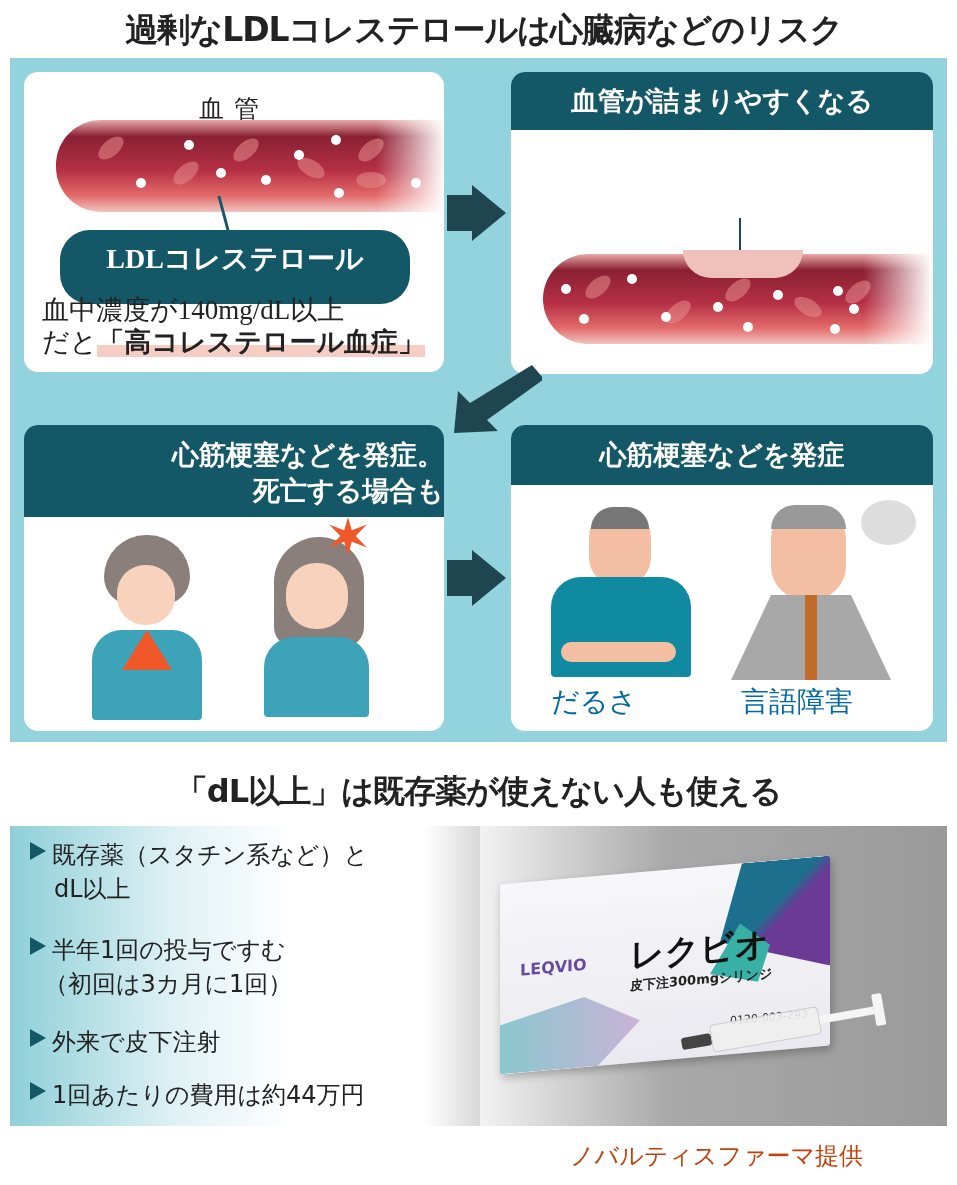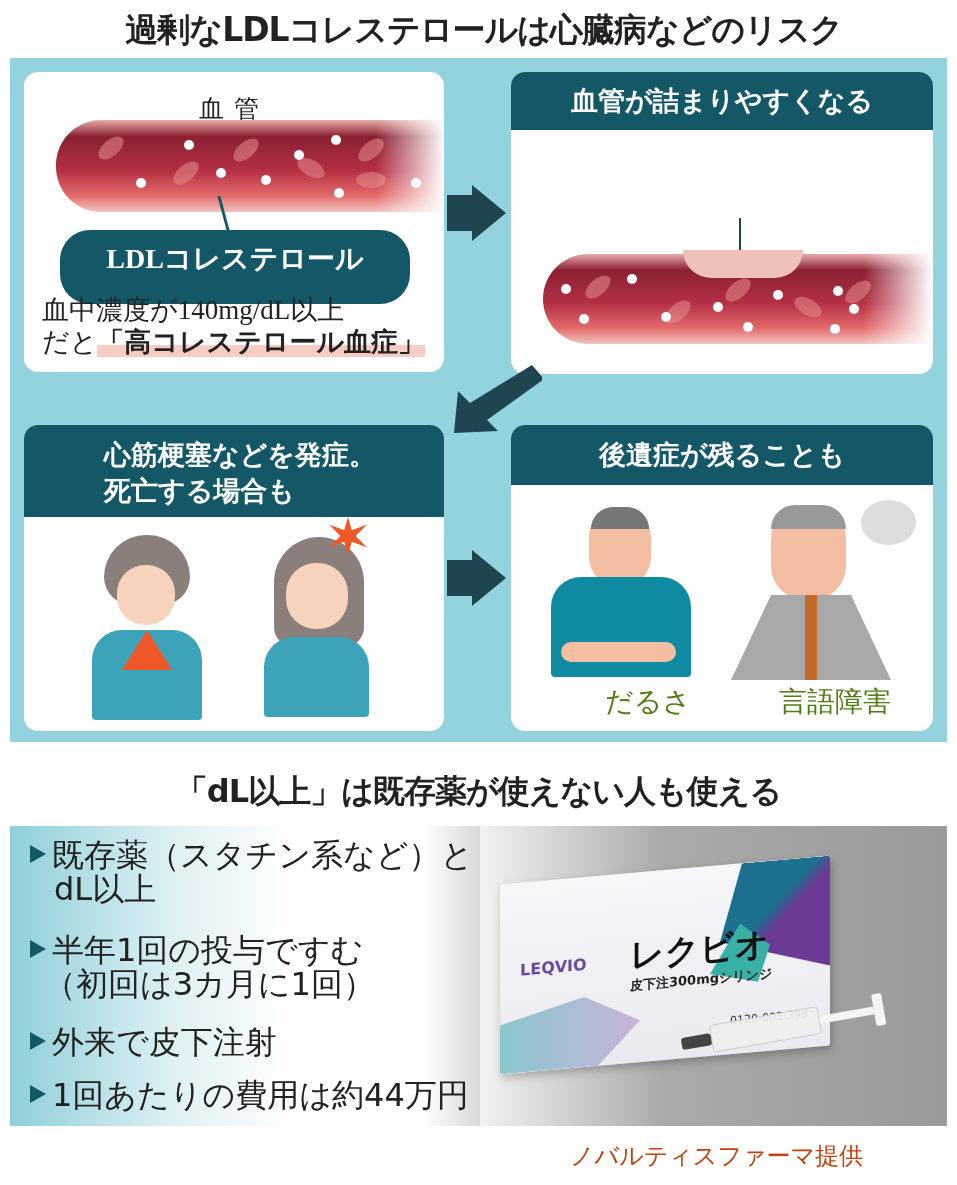--- a/index.html
+++ b/index.html
@@ -12,25 +12,25 @@
   .vessel { position: absolute; height: 90px; border-radius: 45px 0 0 45px; background: linear-gradient(180deg, #e7aaa8 0%, #8a2032 18%, #b53045 55%, #e36a6a 82%, #f0c4c0 100%); }
   .vessel-fade { position: absolute; top: 0; right: 0; width: 70px; height: 100%; background: linear-gradient(90deg, rgba(255,255,255,0), #fff); }
   .dot { position: absolute; width: 10px; height: 10px; background: #fff; border-radius: 50%; }
   .rbc { position: absolute; width: 30px; height: 16px; border-radius: 50%; background: rgba(230,140,140,0.55); transform: rotate(-40deg); }
   .pill-dark { position: absolute; background: #145868; color: #fff; font-weight: bold; font-size: 28px; border-radius: 30px; text-align: center; }
   .pill-outline { position: absolute; border: 2px solid #145868; border-radius: 30px; background: #fff; font-size: 26px; text-align: center; color: #222; }
   .leader { position: absolute; background: #145868; }
   .caption { position: absolute; font-size: 27px; color: #222; line-height: 32px; }
   .highlight { background: linear-gradient(180deg, transparent 60%, #f6cdc4 60%); font-weight: bold; }
   .figure { position: absolute; }
-  .sub-caption { position: absolute; font-size: 28px; color: #4d7c0f; text-align: right; }
+  .sub-caption { position: absolute; font-size: 28px; color: #0369a1; text-align: left; }
   .section2-title { position: absolute; top: 770px; width: 957px; text-align: center; font-size: 32px; font-weight: bold; letter-spacing: -1px; color: #222; }
   .bullets-bg { position: absolute; top: 826px; left: 10px; width: 470px; height: 300px; background: linear-gradient(90deg, #8fcfd9 0%, #dff1f4 35%, #ffffff 60%, #ffffff 88%, #d8d8d8 100%); }
   .photo-bg { position: absolute; top: 826px; left: 480px; width: 467px; height: 300px; background: linear-gradient(90deg, #f2f2f2 0%, #a9a9a9 40%, #9a9a9a 100%); }
-  .bullet { position: absolute; left: 30px; font-size: 32px; color: #222; line-height: 34px; }
+  .bullet { position: absolute; left: 30px; font-size: 24px; color: #222; line-height: 34px; }
   .tri { display: inline-block; width: 0; height: 0; border-top: 9px solid transparent; border-bottom: 9px solid transparent; border-left: 16px solid #145868; margin-right: 6px; vertical-align: 3px; }
   .credit { position: absolute; top: 1140px; left: 570px; font-size: 24px; color: #c2410c; }
   .box-pkg { position: absolute; left: 500px; top: 870px; width: 330px; height: 190px; background: linear-gradient(180deg,#f7f7fa,#e9e9ef); transform: skewY(-5deg); border-radius: 3px; box-shadow: 2px 4px 8px rgba(0,0,0,0.25); overflow: hidden; }
   .pkg-brand { position: absolute; left: 20px; top: 78px; font-size: 16px; font-weight: bold; color: #6a4a9c; }
   .pkg-name { position: absolute; left: 130px; top: 60px; font-size: 34px; font-weight: bold; color: #111; }
   .pkg-dose { position: absolute; left: 130px; top: 104px; font-size: 13px; font-weight: bold; color: #222; }
   .pkg-phone { position: absolute; left: 230px; top: 150px; font-size: 11px; color: #333; }
   .syringe { position: absolute; left: 680px; top: 1010px; width: 210px; height: 30px; transform: rotate(-10deg); }
 </style>
 </head>
@@ -95,21 +95,21 @@
   </div>
 </div>
 
 <div style="position:absolute; left:452px; top:365px; width:90px; height:70px;">
   <svg width="90" height="70" viewBox="0 0 90 70">
     <polygon points="80,0 92,14 35,55 46,66 2,68 6,26 18,38" fill="#1f4650"></polygon>
   </svg>
 </div>
 
 <div class="card" style="left:24px; top:425px; width:420px; height:306px;">
-  <div class="card-header" style="height:92px; text-align:left; padding:12px 0 0 80px; line-height:36px;">
+  <div class="card-header" style="height:92px; text-align:right; padding:12px 0 0 80px; line-height:36px;">
     <div>心筋梗塞などを発症。</div>
     <div>死亡する場合も</div>
   </div>
   <div class="figure" style="left:58px; top:110px; width:130px; height:180px;">
     <div style="position:absolute; left:22px; top:0; width:86px; height:70px; background:#8a7f7a; border-radius:45px 45px 30px 30px;"></div>
     <div style="position:absolute; left:35px; top:30px; width:58px; height:60px; background:#f7d3bd; border-radius:28px;"></div>
     <div style="position:absolute; left:10px; top:95px; width:110px; height:90px; background:#3da3b9; border-radius:30px 30px 4px 4px;"></div>
     <div style="position:absolute; left:40px; top:95px; width:0; height:0; border-left:25px solid transparent; border-right:25px solid transparent; border-bottom:40px solid #f0582a;"></div>
   </div>
   <div class="figure" style="left:230px; top:100px; width:130px; height:190px;">
@@ -117,21 +117,21 @@
     <div style="position:absolute; left:32px; top:38px; width:62px; height:66px; background:#f7d3bd; border-radius:30px;"></div>
     <div style="position:absolute; left:10px; top:112px; width:105px; height:80px; background:#3da3b9; border-radius:30px 30px 4px 4px;"></div>
     <div style="position:absolute; left:75px; top:-8px; width:38px; height:38px; background:#f0582a; clip-path:polygon(50% 0,60% 35%,100% 20%,70% 50%,100% 80%,60% 65%,50% 100%,40% 65%,0 80%,30% 50%,0 20%,40% 35%);"></div>
   </div>
 </div>
 
 <div style="position:absolute; left:447px; top:560px; width:26px; height:36px; background:#1f4650;"></div>
 <div style="position:absolute; left:472px; top:550px; width:0; height:0; border-top:28px solid transparent; border-bottom:28px solid transparent; border-left:34px solid #1f4650;"></div>
 
 <div class="card" style="left:511px; top:425px; width:422px; height:306px;">
-  <div class="card-header" style="height:60px; line-height:60px;">後遺症が残ることも</div>
+  <div class="card-header" style="height:60px; line-height:60px;">心筋梗塞などを発症</div>
   <div class="figure" style="left:40px; top:82px; width:140px; height:170px;">
     <div style="position:absolute; left:38px; top:0; width:62px; height:80px; background:#f4bea2; border-radius:30px;"></div>
     <div style="position:absolute; left:40px; top:0; width:58px; height:22px; background:#777; border-radius:30px 30px 0 0;"></div>
     <div style="position:absolute; left:0; top:70px; width:140px; height:100px; background:#0f8aa0; border-radius:30px 30px 4px 4px;"></div>
     <div style="position:absolute; left:10px; top:135px; width:115px; height:20px; background:#f4bea2; border-radius:10px;"></div>
   </div>
   <div class="sub-caption" style="left:40px; top:258px; width:140px;">だるさ</div>
   <div class="figure" style="left:210px; top:70px; width:200px; height:185px;">
     <div style="position:absolute; left:50px; top:10px; width:75px; height:95px; background:#f4bea2; border-radius:34px;"></div>
     <div style="position:absolute; left:50px; top:10px; width:75px; height:24px; background:#999; border-radius:34px 34px 0 0;"></div>

